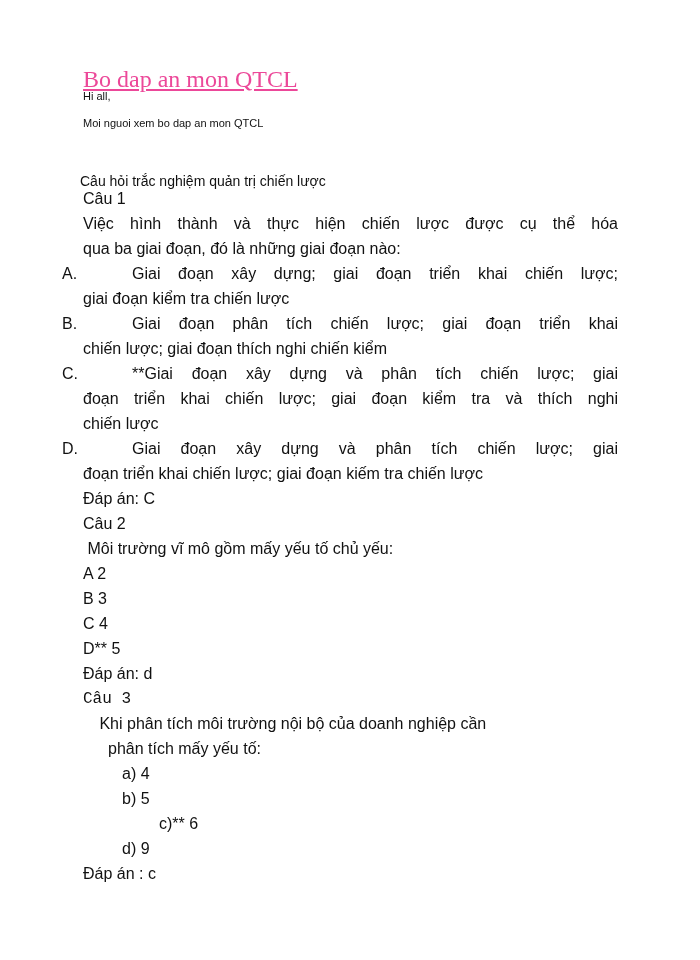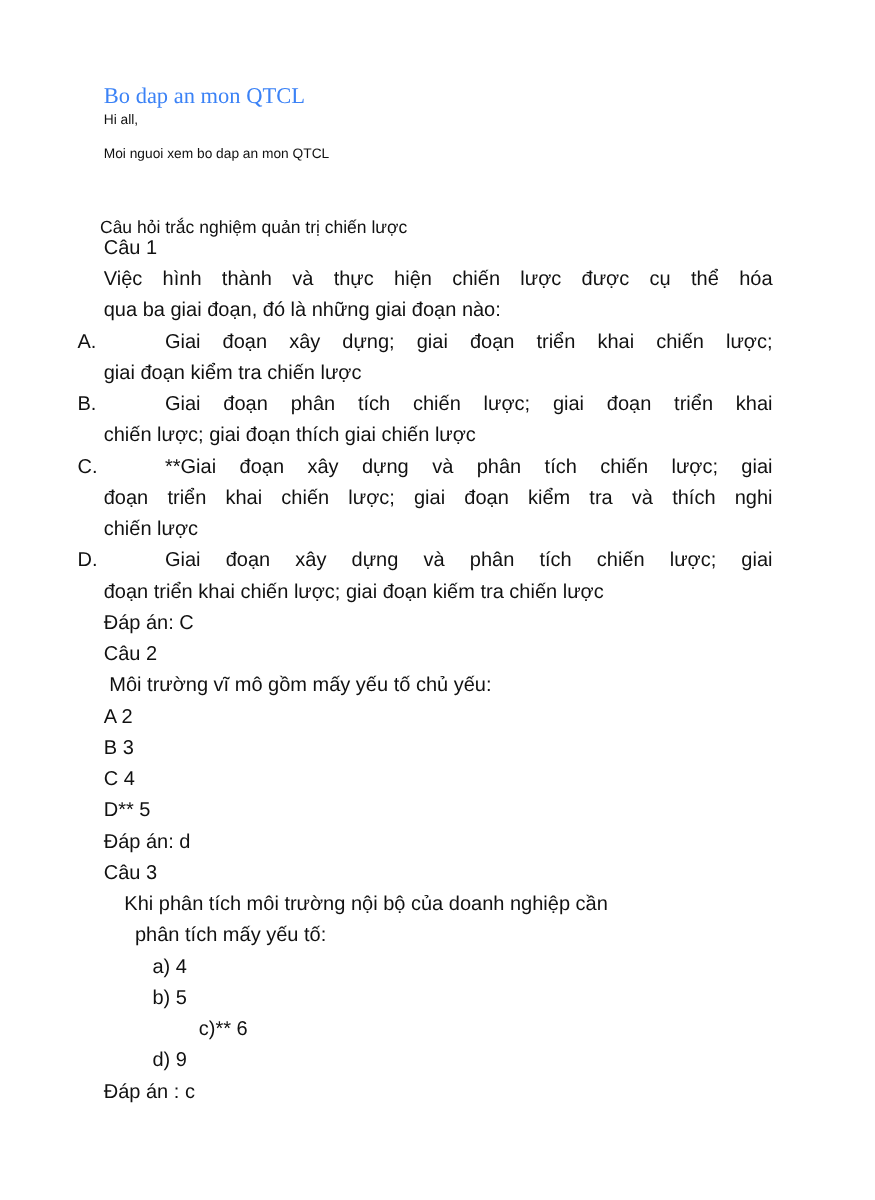--- a/index.html
+++ b/index.html
@@ -1,18 +1,18 @@
 <!DOCTYPE html>
 <html><head>
 <meta charset="utf-8">
 <style>
   html, body { margin: 0; padding: 0; background: #ffffff; }
   body { width: 700px; height: 960px; position: relative; overflow: hidden; color: #111; }
   .page { position: absolute; left: 0; top: 0; width: 700px; height: 960px; }
-  .title { position: absolute; left: 83px; top: 66px; font-family: "Liberation Serif", serif; font-size: 18px; color: #3b82f6; }
+  .title { position: absolute; left: 83px; top: 66px; font-family: "Liberation Serif", serif; font-size: 24px; color: #ec4899; text-decoration: underline; }
   .small { position: absolute; left: 83px; font-family: "Liberation Sans", sans-serif; font-size: 11px; color: #111; }
   .tiny { position: absolute; left: 80px; font-family: "Liberation Sans", sans-serif; font-size: 14px; color: #111; }
   .ln { position: absolute; font-family: "Liberation Sans", sans-serif; font-size: 16px; line-height: 24px; color: #111; white-space: nowrap; }
   .just { text-align: justify; text-align-last: justify; width: 535px; white-space: normal; }
 </style>
 </head>
 <body>
 
 <div class="page">
 
@@ -24,42 +24,42 @@
   <div class="ln" style="left:83px; top:187px;">Câu 1</div>
   <div class="ln just" style="left:83px; top:212px;">Việc hình thành và thực hiện chiến lược được cụ thể hóa</div>
   <div class="ln" style="left:83px; top:237px;">qua ba giai đoạn, đó là những giai đoạn nào:</div>
 
   <div class="ln" style="left:62px; top:262px;">A.</div>
   <div class="ln just" style="left:132px; top:262px; width:486px;">Giai đoạn xây dựng; giai đoạn triển khai chiến lược;</div>
   <div class="ln" style="left:83px; top:287px;">giai đoạn kiểm tra chiến lược</div>
 
   <div class="ln" style="left:62px; top:312px;">B.</div>
   <div class="ln just" style="left:132px; top:312px; width:486px;">Giai đoạn phân tích chiến lược; giai đoạn triển khai</div>
-  <div class="ln" style="left:83px; top:337px;">chiến lược; giai đoạn thích giai chiến lược</div>
+  <div class="ln" style="left:83px; top:337px;">chiến lược; giai đoạn thích nghi chiến kiểm</div>
 
   <div class="ln" style="left:62px; top:362px;">C.</div>
   <div class="ln just" style="left:132px; top:362px; width:486px;">**Giai đoạn xây dựng và phân tích chiến lược; giai</div>
   <div class="ln just" style="left:83px; top:387px;">đoạn triển khai chiến lược; giai đoạn kiểm tra và thích nghi</div>
   <div class="ln" style="left:83px; top:412px;">chiến lược</div>
 
   <div class="ln" style="left:62px; top:437px;">D.</div>
   <div class="ln just" style="left:132px; top:437px; width:486px;">Giai đoạn xây dựng và phân tích chiến lược; giai</div>
   <div class="ln" style="left:83px; top:462px;">đoạn triển khai chiến lược; giai đoạn kiếm tra chiến lược</div>
 
   <div class="ln" style="left:83px; top:487px;text-align:right;">Đáp án: C</div>
 
   <div class="ln" style="left:83px; top:512px;">Câu 2</div>
   <div class="ln" style="left:83px; top:537px; white-space:pre;"> Môi trường vĩ mô gồm mấy yếu tố chủ yếu:</div>
   <div class="ln" style="left:83px; top:562px;">A 2</div>
   <div class="ln" style="left:83px; top:587px;">B 3</div>
   <div class="ln" style="left:83px; top:612px;">C 4</div>
   <div class="ln" style="left:83px; top:637px;">D** 5</div>
   <div class="ln" style="left:83px; top:662px;">Đáp án: d</div>
 
-  <div class="ln" style="left:83px; top:687px;">Câu 3</div>
+  <div class="ln" style="left:83px; top:687px;font-family:Liberation Mono, monospace;">Câu 3</div>
   <div class="ln" style="left:83px; top:712px; white-space:pre;margin-left:12px;"> Khi phân tích môi trường nội bộ của doanh nghiệp cần</div>
   <div class="ln" style="left:83px; top:737px;margin-left:25px;">phân tích mấy yếu tố:</div>
   <div class="ln" style="left:122px; top:762px;">a) 4</div>
   <div class="ln" style="left:122px; top:787px;">b) 5</div>
   <div class="ln" style="left:122px; top:812px;margin-left:37px;">c)** 6</div>
   <div class="ln" style="left:122px; top:837px;">d) 9</div>
   <div class="ln" style="left:83px; top:862px;">Đáp án : c</div>
 
 </div>
 

